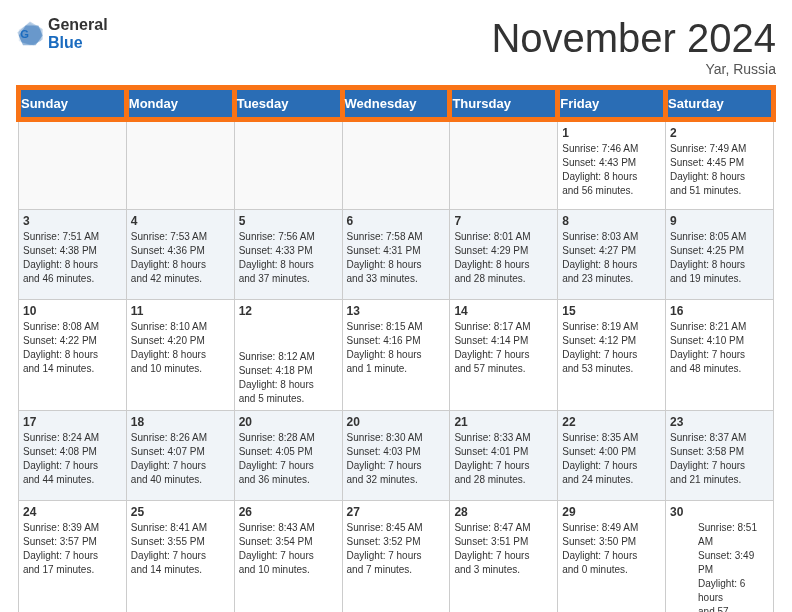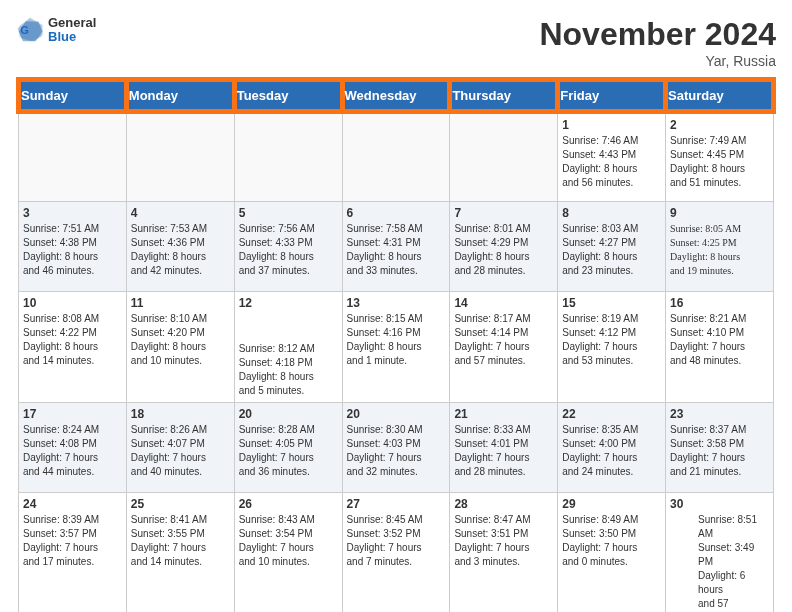--- a/index.html
+++ b/index.html
@@ -15,36 +15,36 @@
       justify-content: space-between;
       align-items: flex-start;
       margin-bottom: 8px;
     }
     .logo {
       display: flex;
       align-items: center;
       gap: 4px;
     }
     .logo-text {
-      font-size: 13px;
+      font-size: 16px;
       font-weight: bold;
       line-height: 1.1;
     }
     .logo-text .general { color: #333; }
     .logo-text .blue { color: #1a6bbf; }
     .logo-icon {
       width: 28px;
       height: 28px;
     }
     .title-block {
       text-align: right;
     }
     .month-title {
-      font-size: 32px;
-      font-weight: 700;
+      font-size: 40px;
+      font-weight: 400;
       color: #333;
       text-align: center;
     }
     .location {
       font-size: 14px;
       color: #555;
     }
     .calendar {
       width: 100%;
       border-collapse: collapse;
@@ -180,21 +180,21 @@
         </td>
         <td>
           <span class="day-num">8</span>
           <div class="day-info" style="white-space: pre-line;">Sunrise: 8:03 AM
 Sunset: 4:27 PM
 Daylight: 8 hours
 and 23 minutes.</div>
         </td>
         <td>
           <span class="day-num">9</span>
-          <div class="day-info" style="white-space: pre-line; font-family: Liberation Serif, serif;">Sunrise: 8:05 AM
+          <div class="day-info" style="white-space: pre-line;">Sunrise: 8:05 AM
 Sunset: 4:25 PM
 Daylight: 8 hours
 and 19 minutes.</div>
         </td>
       </tr>
       <tr>
         <td>
           <span class="day-num">10</span>
           <div class="day-info" style="white-space: pre-line;">Sunrise: 8:08 AM
 Sunset: 4:22 PM

